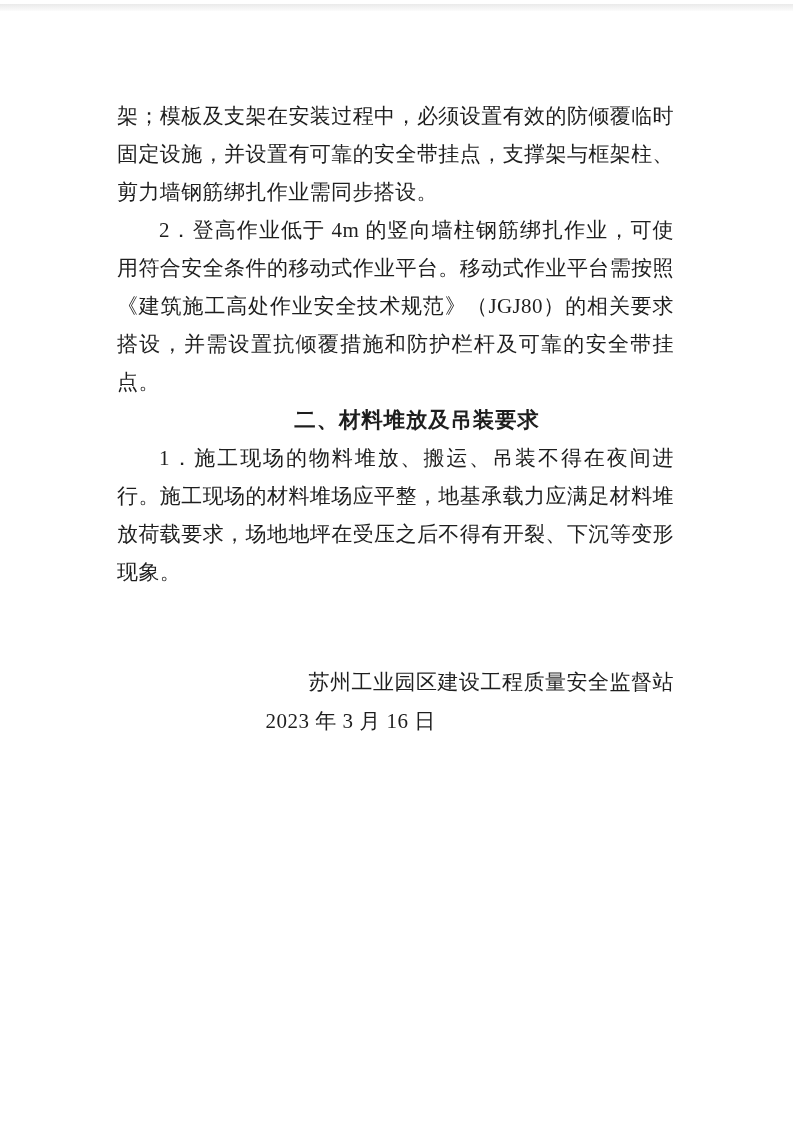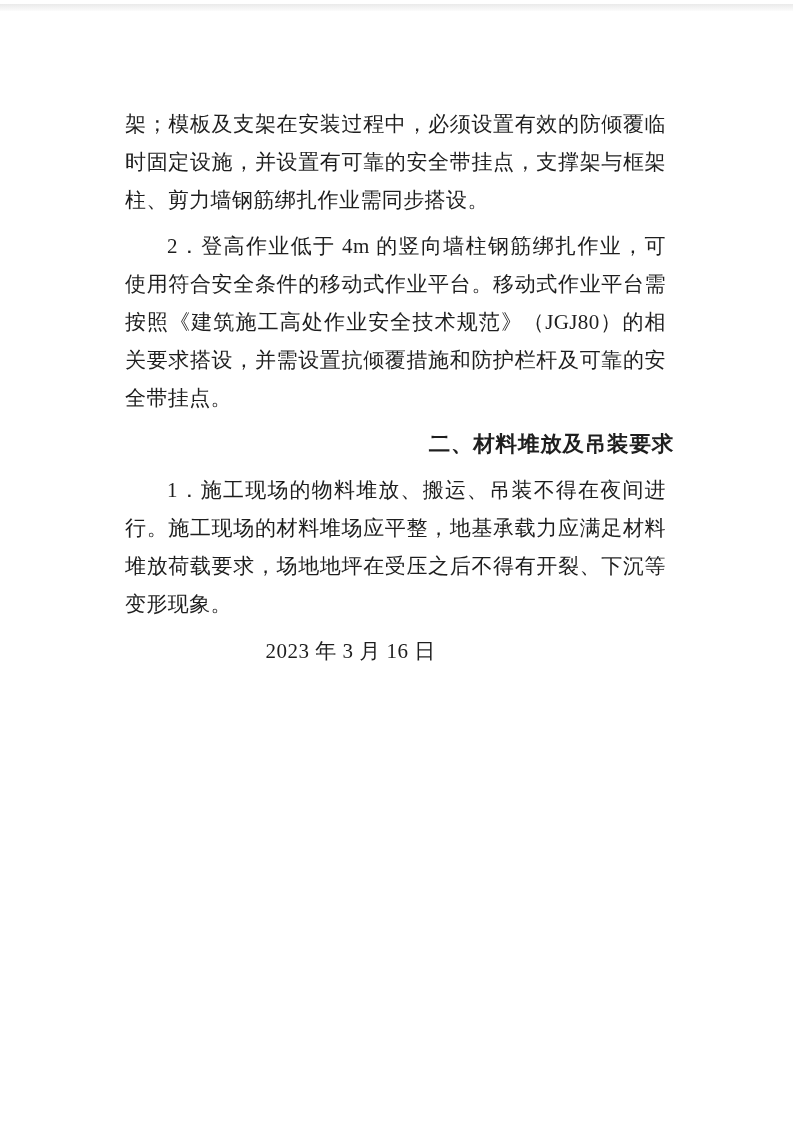--- a/index.html
+++ b/index.html
@@ -31,30 +31,30 @@
     position: absolute;
     left: 117px;
     top: 97px;
     width: 557px;
     font-size: 21px;
     line-height: 38px;
     letter-spacing: 0.4px;
     text-align: justify;
     text-justify: inter-ideograph;
   }
-  .body-para { margin: 8px; }
+  .body-para { margin: 0; }
   .body-para.indent { text-indent: 2em; }
   .section-heading {
     font-family: "Liberation Sans", "DejaVu Sans", sans-serif;
     font-weight: bold;
     font-size: 21.5px;
     line-height: 38px;
     text-indent: 2em;
     letter-spacing: 0.8px;
-    text-align: right;
+    text-align: center;
   }
   .signature-block {
     margin-top: 72px;
     text-align: right;
     line-height: 38px;
     letter-spacing: 0.5px;
   }
   .date-line {
     text-align: center;
     padding-right: 90px;
@@ -74,17 +74,18 @@
     <p class="body-para">架；模板及支架在安装过程中，必须设置有效的防倾覆临时固定设施，并设置有可靠的安全带挂点，支撑架与框架柱、剪力墙钢筋绑扎作业需同步搭设。</p>
 
     <p class="body-para indent">2．登高作业低于 4m 的竖向墙柱钢筋绑扎作业，可使用符合安全条件的移动式作业平台。移动式作业平台需按照《建筑施工高处作业安全技术规范》（JGJ80）的相关要求搭设，并需设置抗倾覆措施和防护栏杆及可靠的安全带挂点。</p>
 
     <h2 class="section-heading">二、材料堆放及吊装要求</h2>
 
     <p class="body-para indent">1．施工现场的物料堆放、搬运、吊装不得在夜间进行。施工现场的材料堆场应平整，地基承载力应满足材料堆放荷载要求，场地地坪在受压之后不得有开裂、下沉等变形现象。</p>
 
 
 
+    <div class="signature-block">苏州工业园区建设工程质量安全监督站</div>
 
     <div class="date-line">2023 年 3 月 16 日</div>
 
   </div>
 </div>
 
 </body></html>

